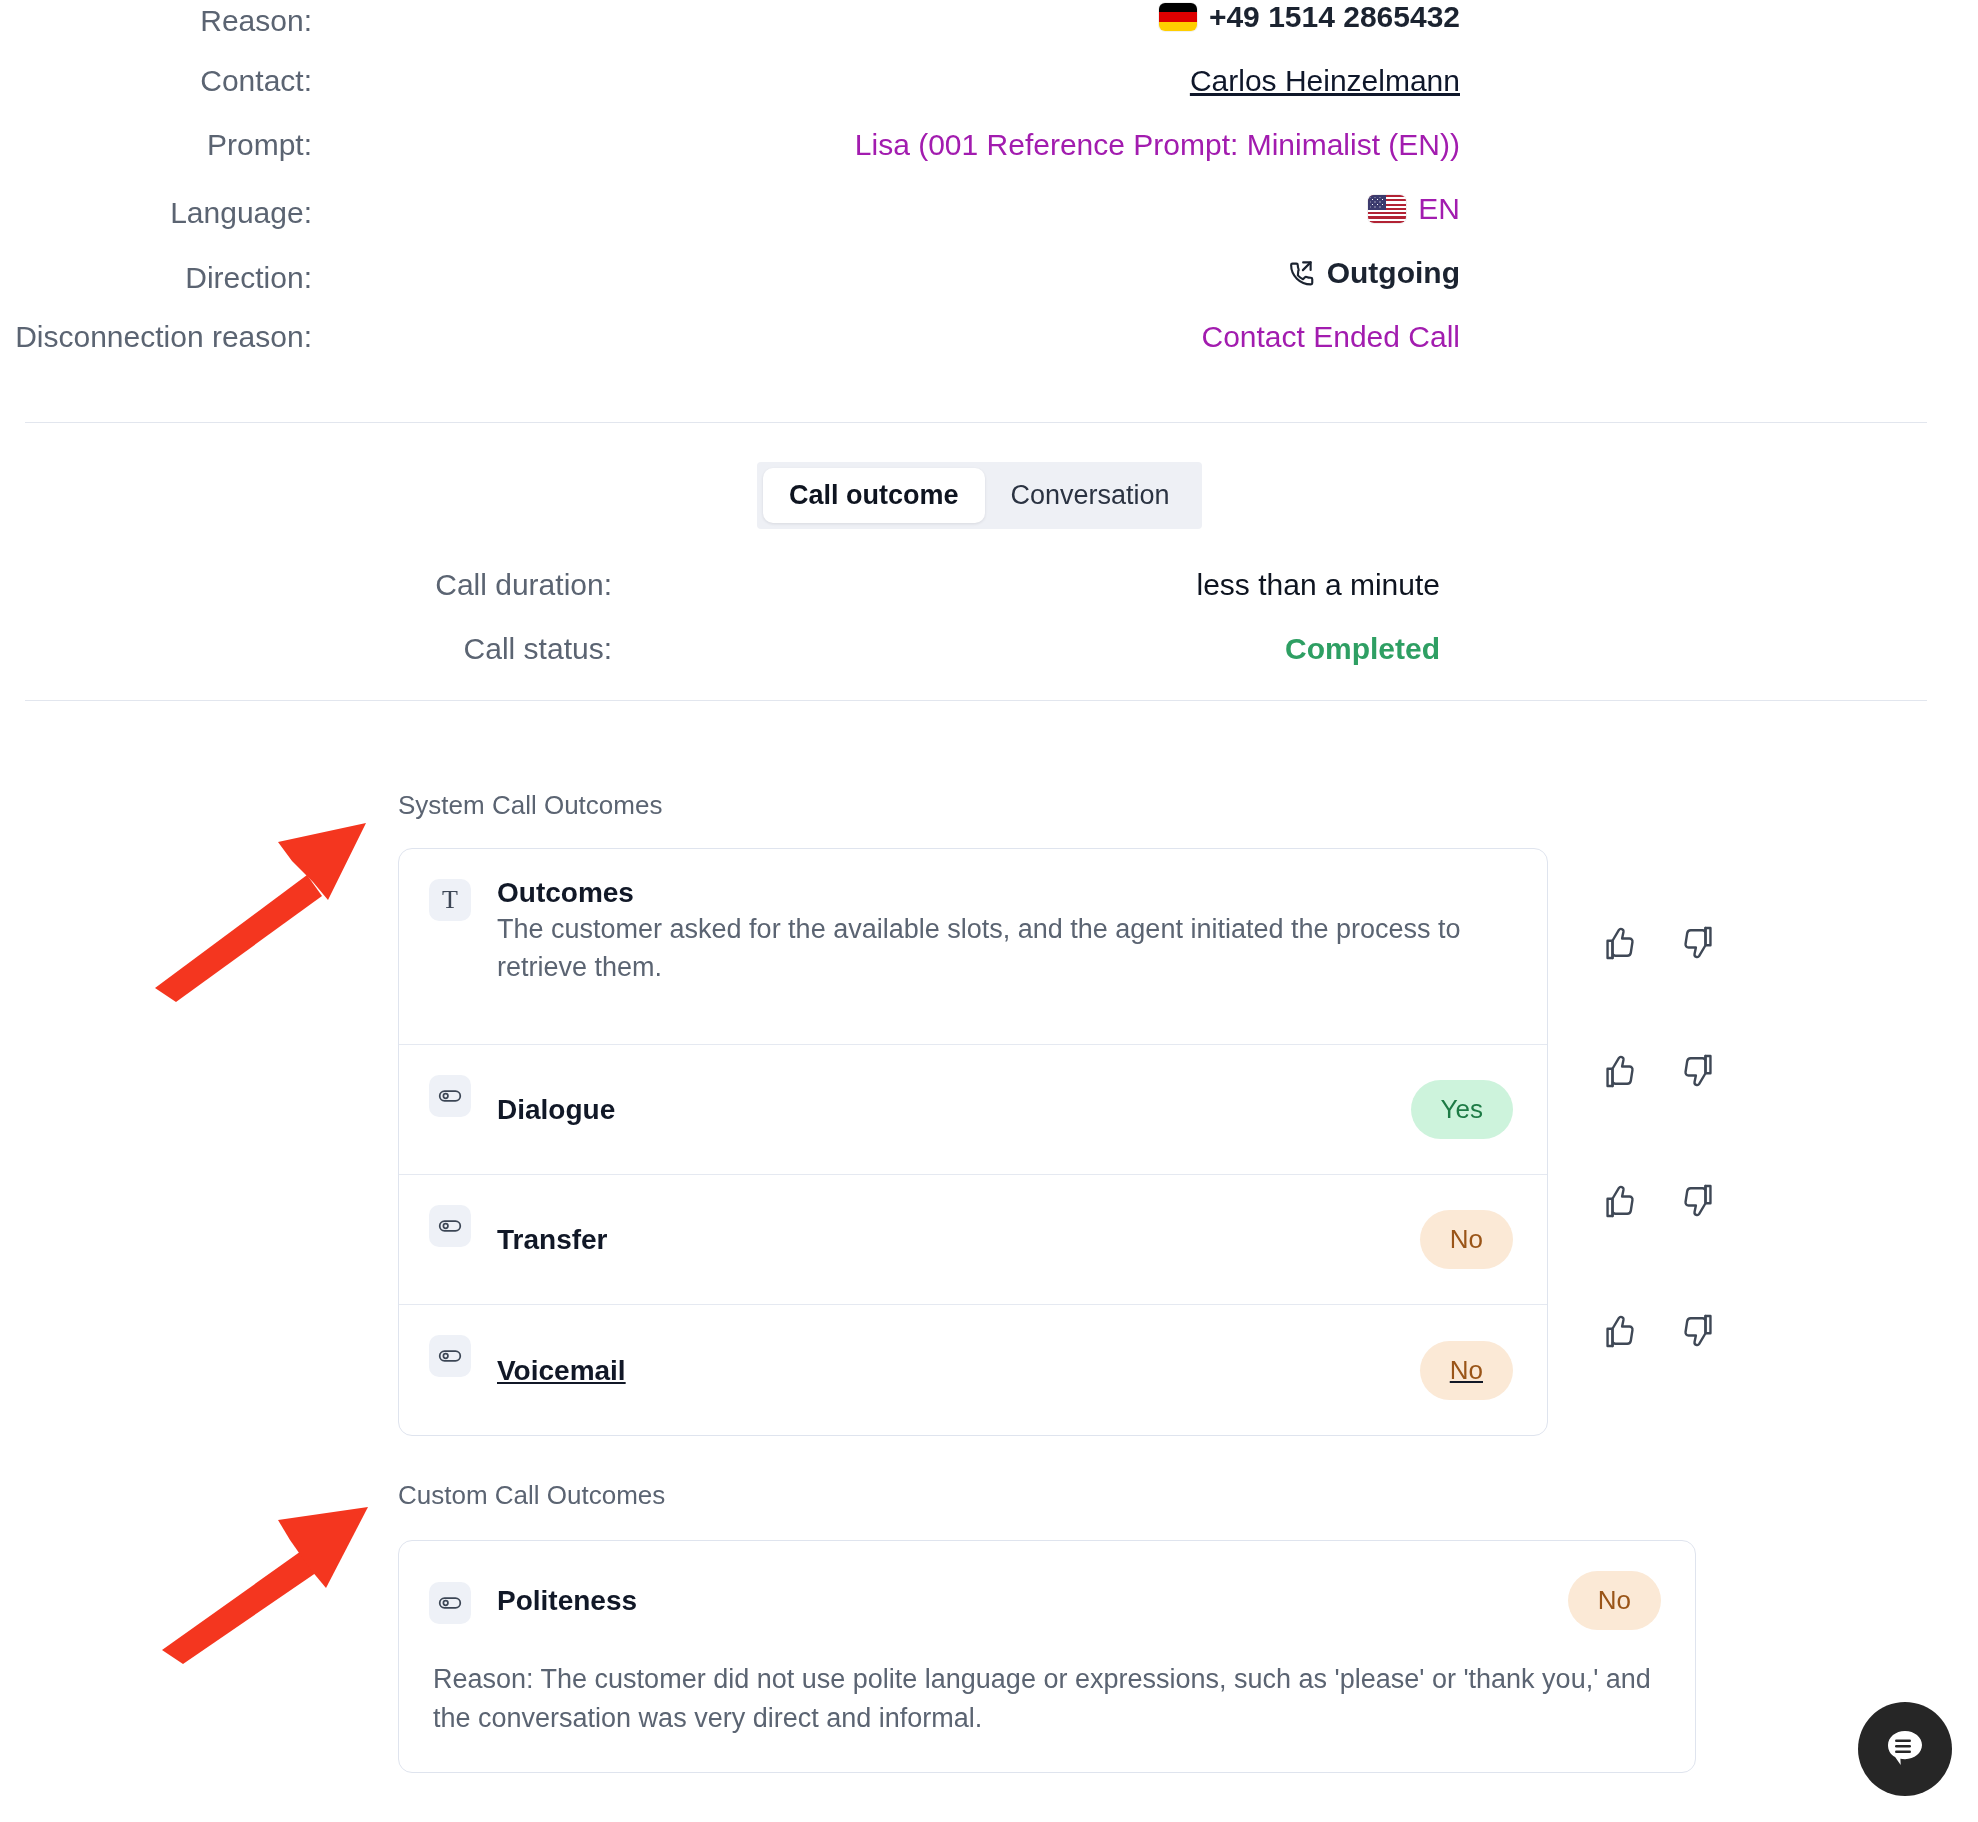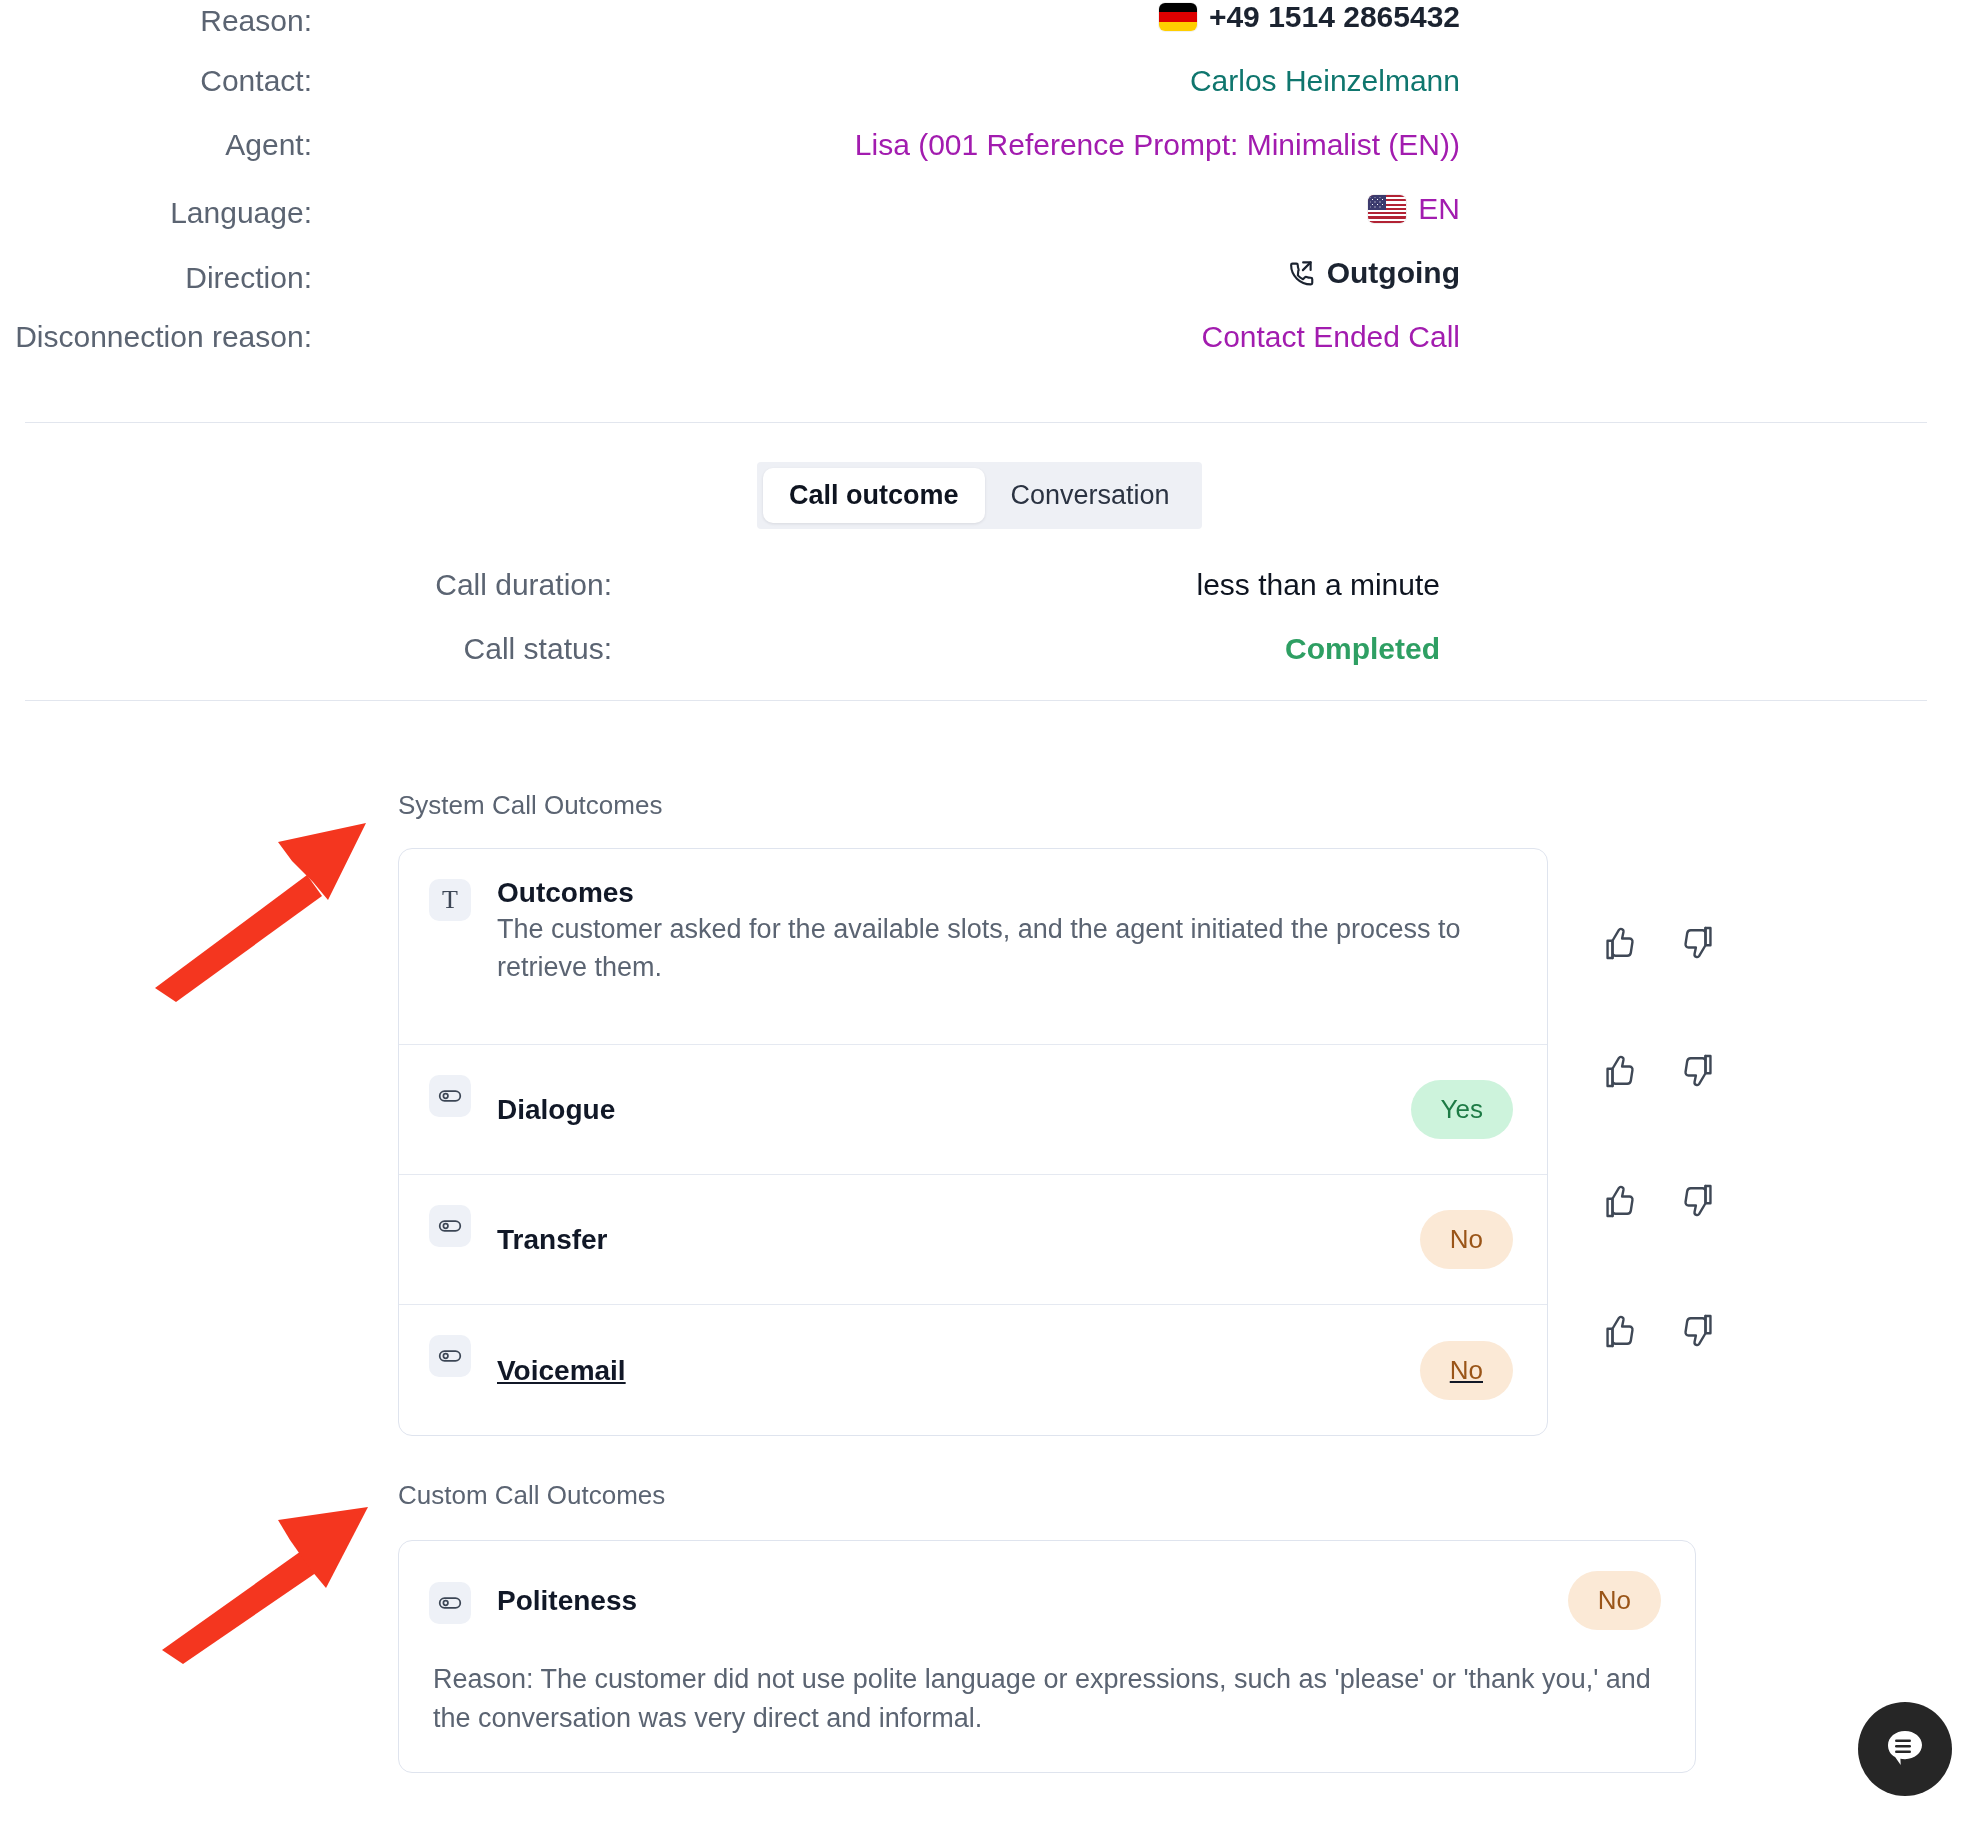--- a/index.html
+++ b/index.html
@@ -39,21 +39,21 @@
     text-align: right;
     font-size: 30px;
     color: #4b5563;
     white-space: nowrap;
     display: flex;
     justify-content: flex-end;
     align-items: center;
     gap: 12px;
   }
   .info-value.dark   { color: #1b2330; font-weight: 700; }
-  .info-value.link   { color: #0f766e; }
+  .info-value.link   { color: #0f172a; text-decoration: underline; }
   .info-value.plain  { color: #a21caf; text-align: right; }
 
   
   .flag {
     display: inline-block;
     width: 38px; height: 28px;
     border-radius: 6px;
     overflow: hidden;
     position: relative;
     vertical-align: middle;
@@ -261,21 +261,21 @@
   </div>
 
   <div class="info-row">
     <div class="info-label">Contact:</div>
     <div class="info-value link">
       <span>Carlos Heinzelmann</span>
     </div>
   </div>
 
   <div class="info-row">
-    <div class="info-label">Agent:</div>
+    <div class="info-label">Prompt:</div>
     <div class="info-value plain">
       <span>Lisa (001 Reference Prompt: Minimalist (EN))</span>
     </div>
   </div>
 
   <div class="info-row">
     <div class="info-label">Language:</div>
     <div class="info-value plain">
       <span class="flag flag-us">
         <span class="stripes">

